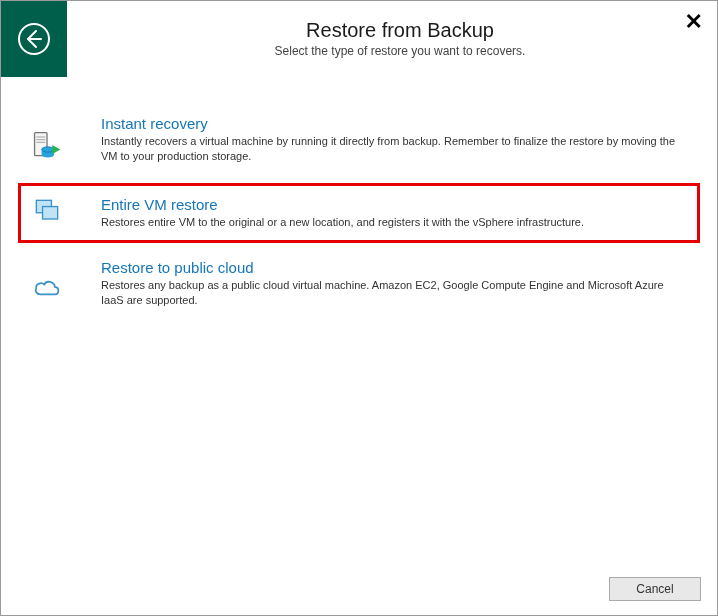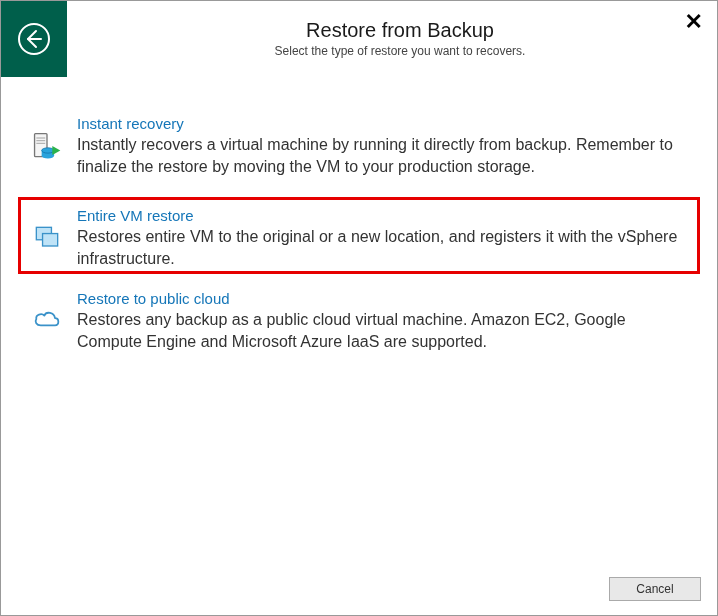--- a/index.html
+++ b/index.html
@@ -63,51 +63,52 @@
       font-weight: bold;
       cursor: pointer;
       color: #000;
       line-height: 1;
     }
     .options {
       padding: 28px 20px 0 20px;
     }
     .option {
       display: flex;
-      align-items: center;
+      align-items: flex-end;
       padding: 10px 8px 12px 8px;
       margin-bottom: 6px;
       cursor: pointer;
+      gap: 24px;
     }
     .option.highlighted {
       border: 3px solid #e60000;
       margin-left: -3px;
       margin-right: -3px;
-      padding: 7px 8px 0 8px;
+      padding: 7px 8px 9px 8px;
     }
     .option-icon {
       width: 36px;
       height: 36px;
       flex-shrink: 0;
       display: flex;
       align-items: flex-start;
       justify-content: center;
       margin-right: 12px;
       margin-top: 2px;
     }
     .option-text {
       flex: 1;
     }
     .option-title {
       font-size: 15px;
       color: #1576b8;
       margin-bottom: 2px;
     }
     .option-desc {
-      font-size: 16px;
+      font-size: 11px;
       color: #333;
       line-height: 1.4;
     }
     .footer {
       position: absolute;
       bottom: 14px;
       right: 16px;
     }
     .cancel-button {
       width: 92px;

